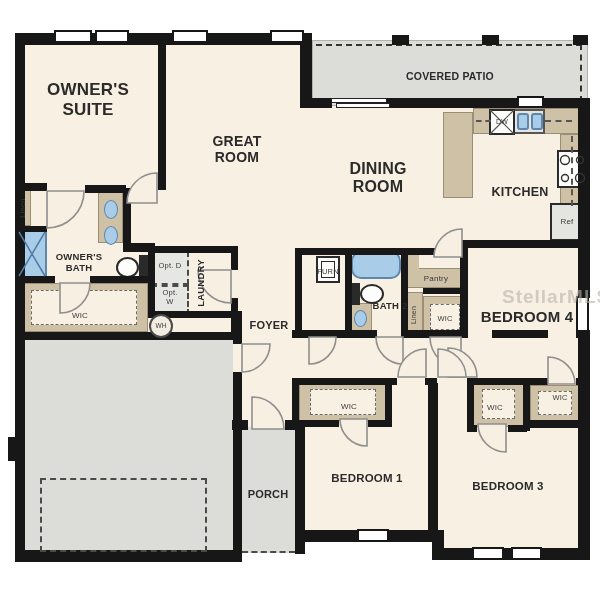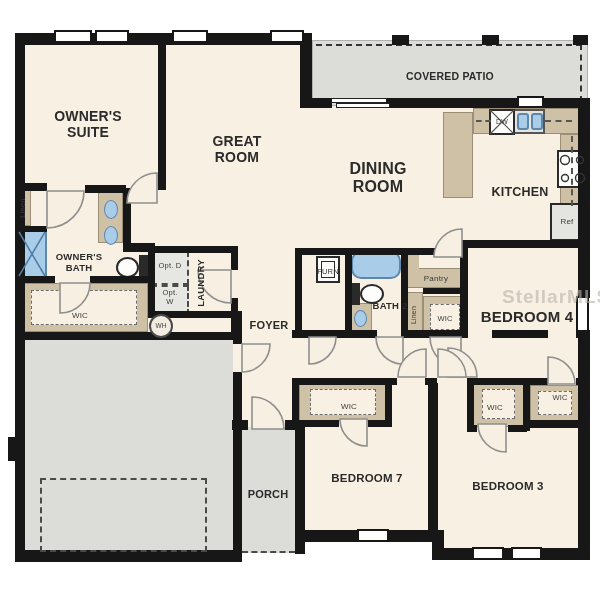--- a/index.html
+++ b/index.html
@@ -211,30 +211,30 @@
     <g fill="none" stroke="#333" stroke-width="1.4">
       <circle cx="565" cy="160" r="4.5"></circle>
       <circle cx="580" cy="160" r="3.5"></circle>
       <circle cx="565" cy="178" r="3.5"></circle>
       <circle cx="580" cy="178" r="4.5"></circle>
     </g>
   </svg>
 
   <div class="circle" style="left:149px;top:314px;width:24px;height:24px"></div>
 
-  <div class="lbl" style="left:88px;top:124px;width:100px;font-size:14px">OWNER'S SUITE</div>
+  <div class="lbl" style="left:88px;top:100px;width:100px;font-size:17px">OWNER'S SUITE</div>
   <div class="lbl" style="left:237px;top:149px;width:80px;font-size:14px">GREAT ROOM</div>
   <div class="lbl" style="left:450px;top:76px;width:90px;font-size:10.5px">COVERED PATIO</div>
   <div class="lbl" style="left:378px;top:178px;width:80px;font-size:16px">DINING ROOM</div>
   <div class="lbl nw" style="left:520px;top:192px;font-size:12.5px">KITCHEN</div>
   <div class="lbl" style="left:79px;top:263px;width:72px;font-size:9.5px">OWNER'S BATH</div>
   <div class="lbl rot" style="left:201px;top:283px;font-size:9.5px">LAUNDRY</div>
   <div class="lbl nw" style="left:269px;top:325px;font-size:11px">FOYER</div>
   <div class="lbl" style="left:390px;top:306px;width:42px;font-size:9.5px">BATH 2</div>
-  <div class="lbl nw" style="left:367px;top:479px;font-size:11.5px">BEDROOM 7</div>
+  <div class="lbl nw" style="left:367px;top:479px;font-size:11.5px">BEDROOM 1</div>
   <div class="lbl nw" style="left:508px;top:487px;font-size:11.5px">BEDROOM 3</div>
   <div class="lbl nw" style="left:527px;top:317px;font-size:15px">BEDROOM 4</div>
   <div class="lbl nw" style="left:268px;top:494px;font-size:11px">PORCH</div>
 
   <div class="lbl rot plain" style="left:23px;top:208px;font-size:7.5px">Linen</div>
   <div class="lbl rot plain" style="left:414px;top:315px;font-size:7px">Linen</div>
   <div class="lbl plain nw" style="left:436px;top:279px;font-size:8px">Pantry</div>
   <div class="lbl plain nw" style="left:80px;top:316px;font-size:8px">WIC</div>
   <div class="lbl plain nw" style="left:445px;top:319px;font-size:7.5px">WIC</div>
   <div class="lbl plain nw" style="left:349px;top:407px;font-size:8px">WIC</div>

